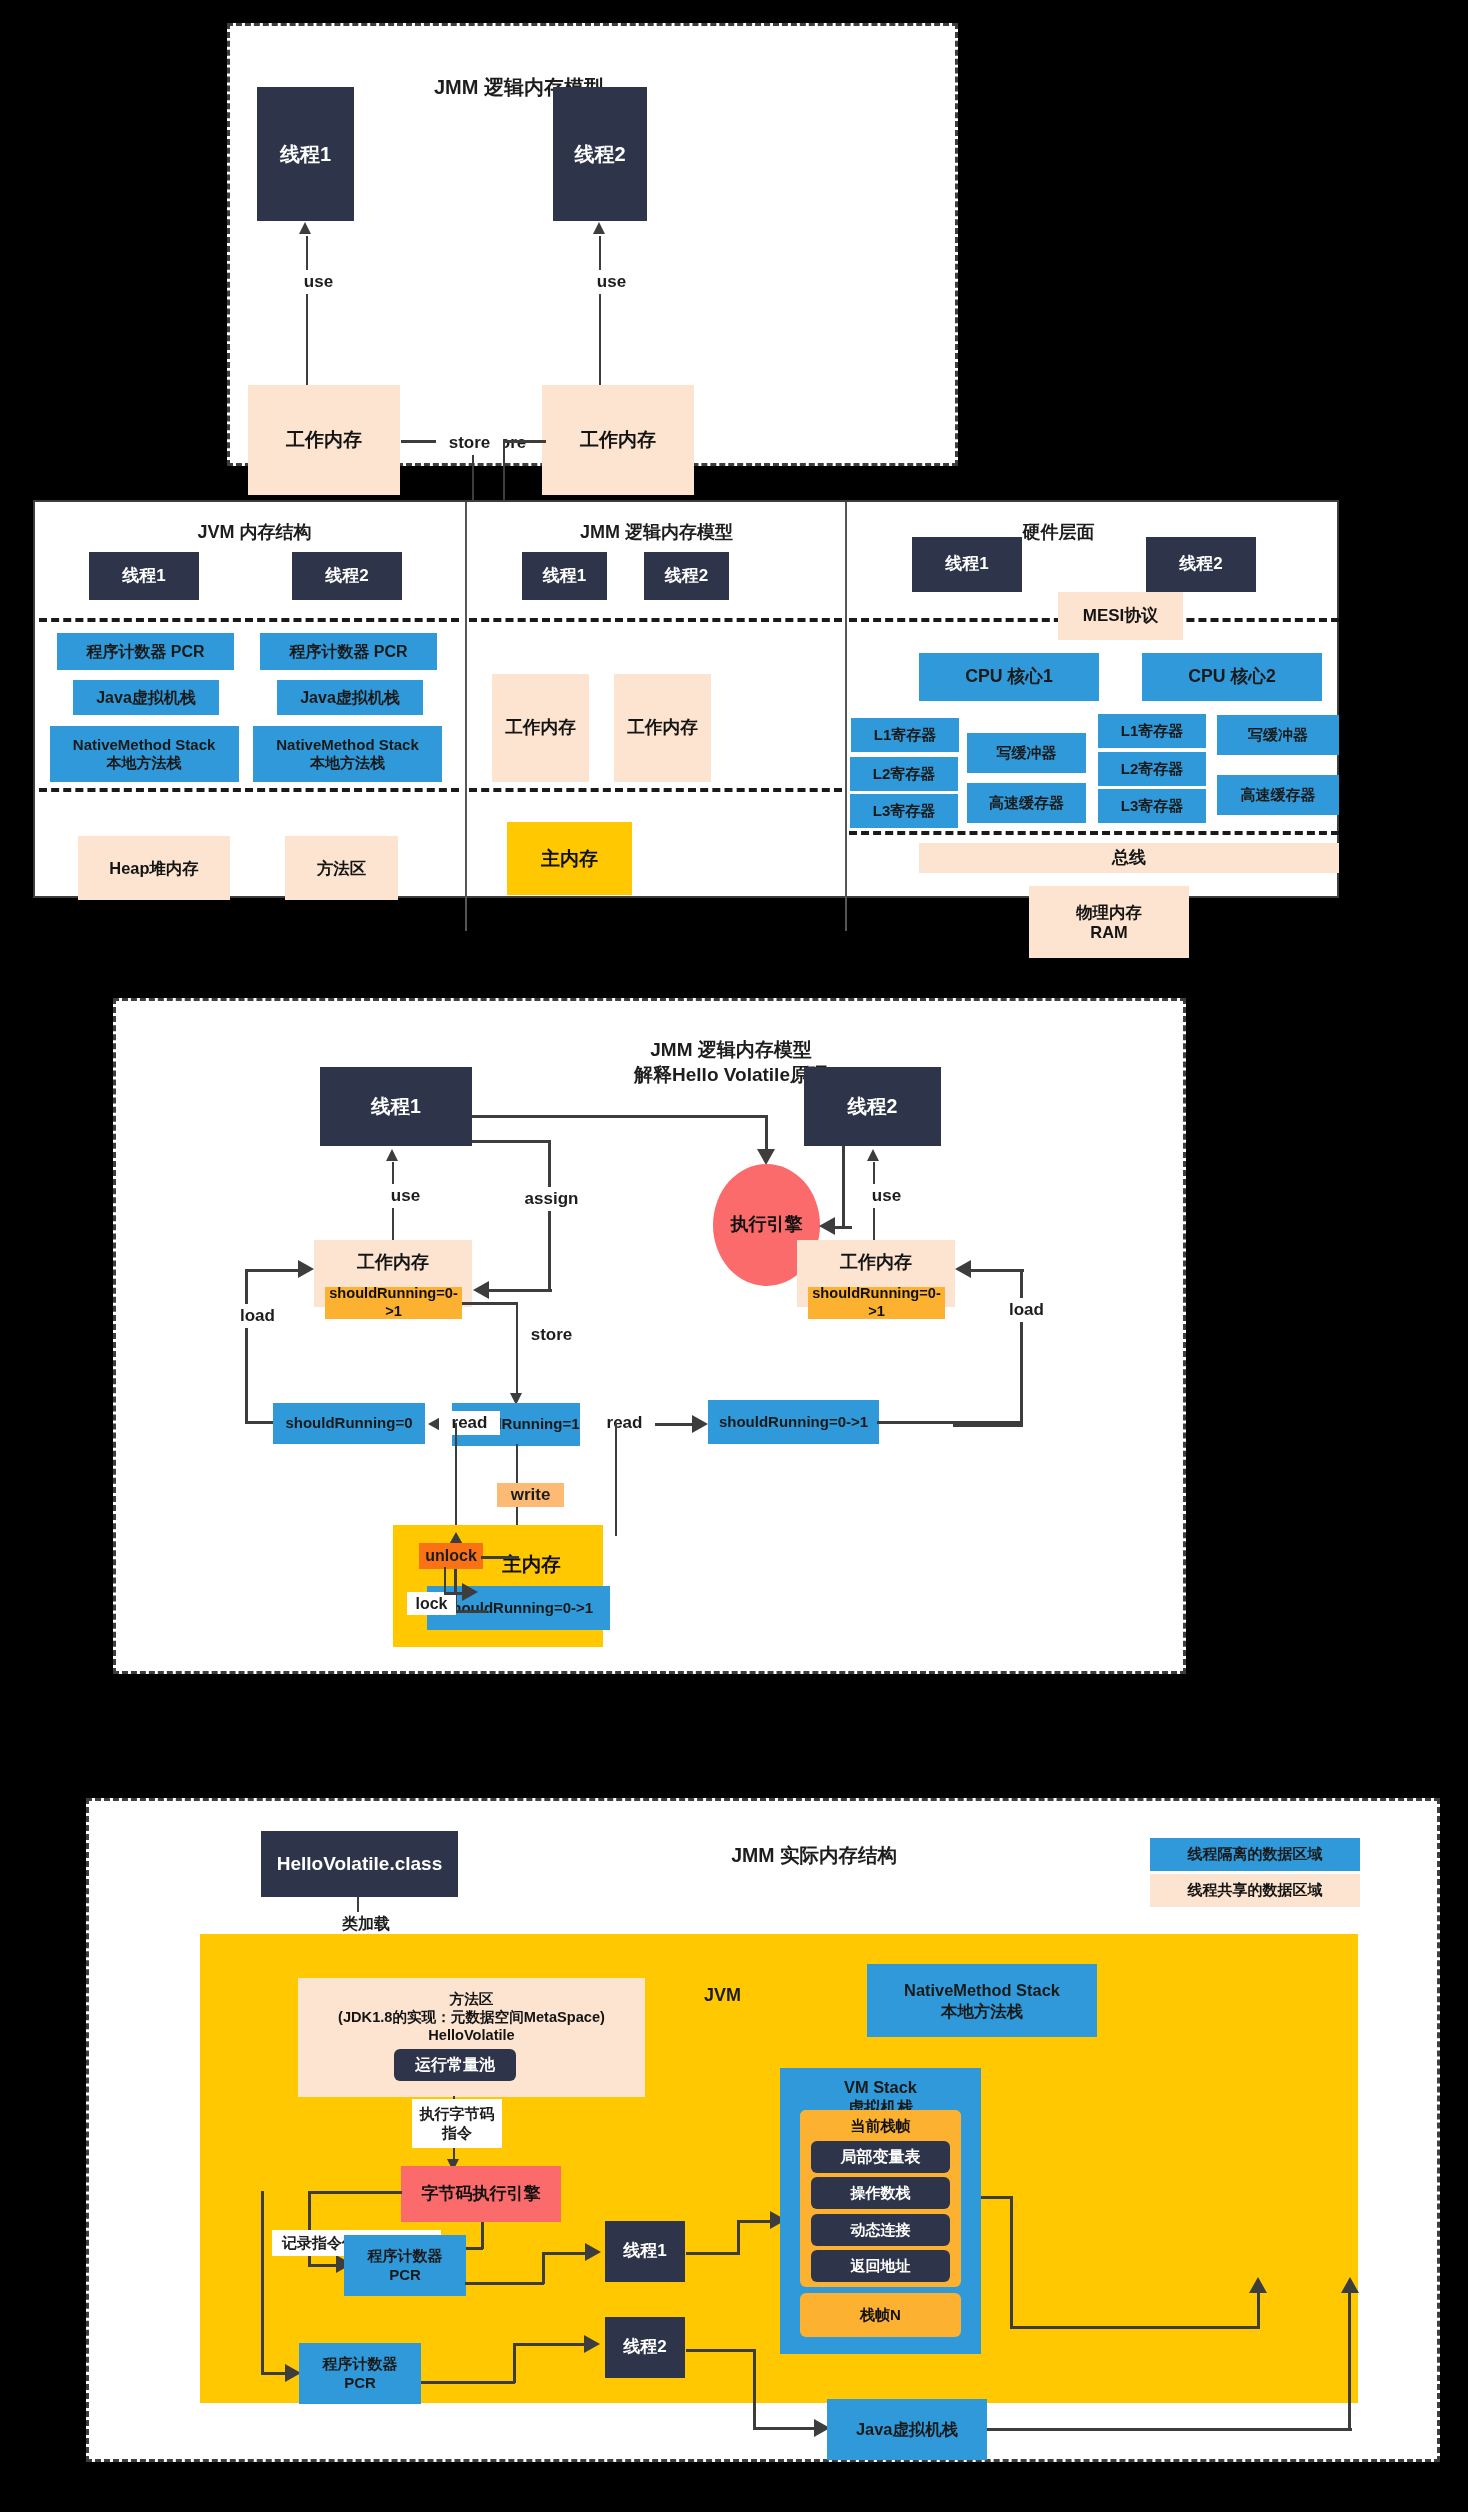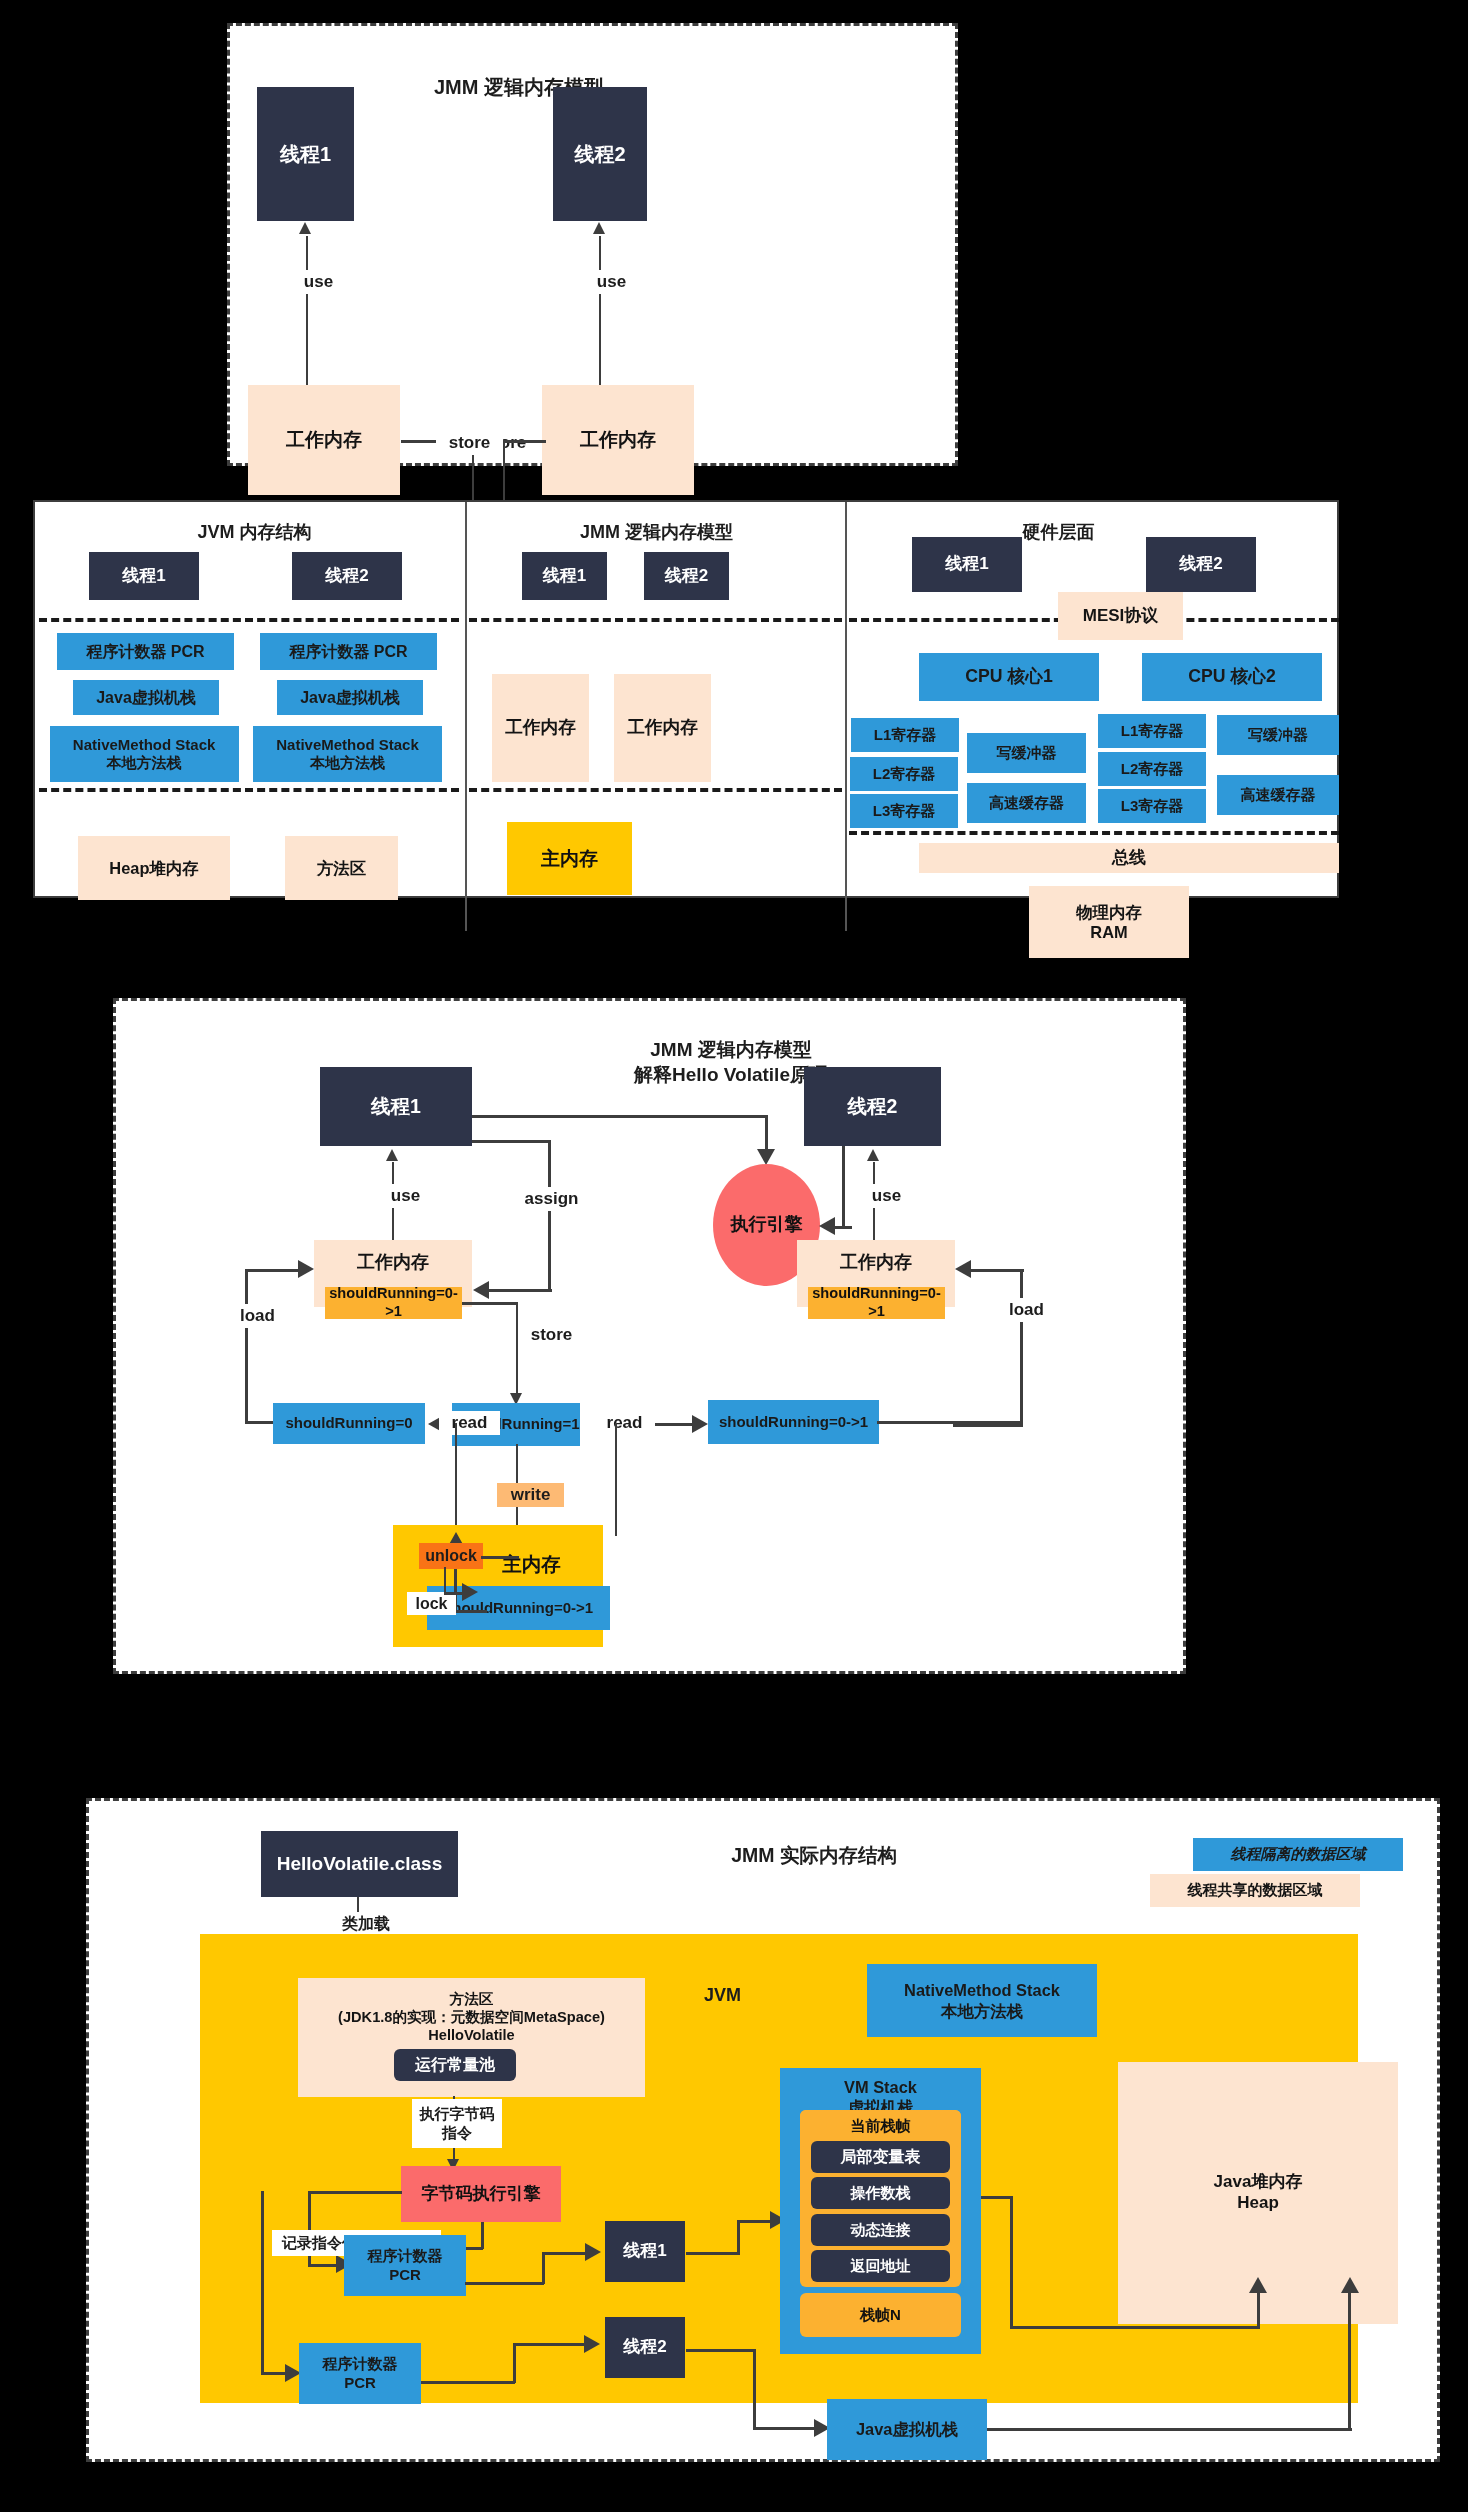--- a/index.html
+++ b/index.html
@@ -246,21 +246,21 @@
     <div class="arw arw-rt" style="left:346px;top:582px;"></div>
     <div class="hline" style="left:365px;top:555px;width:38px;"></div>
   </div>
 
   <div class="panel dashed" style="left:86px;top:1798px;width:1354px;height:664px;">
 
     <div class="node navy" style="left:172px;top:30px;width:197px;height:66px;font-size:19px;">HelloVolatile.class</div>
 
     <div class="node title" style="left:597px;top:41px;width:256px;height:28px;font-size:19.5px;">JMM 实际内存结构</div>
 
-    <div class="node blue" style="left:1104px;top:37px;width:210px;height:33px;font-size:15px;font-style:italic;">线程隔离的数据区域</div>
+    <div class="node blue" style="left:1061px;top:37px;width:210px;height:33px;font-size:15px;">线程隔离的数据区域</div>
     <div class="node peach" style="left:1061px;top:73px;width:210px;height:33px;font-size:15px;">线程共享的数据区域</div>
 
     <div class="vline-t" style="left:268px;top:96px;height:79px;"></div>
     <div class="arw arw-dn-s" style="left:262px;top:172px;"></div>
     <div class="node plain" style="left:239px;top:111px;width:76px;height:24px;font-size:16px;background:#fff;">类加载</div>
 
     <div class="node yellow" style="left:111px;top:133px;width:1158px;height:469px;font-size:0;"></div>
     <div class="node plain" style="left:597px;top:181px;width:73px;height:27px;font-size:18px;background:transparent;">JVM</div>
 
     <div class="node peach" style="left:209px;top:177px;width:347px;height:119px;font-size:14.6px;white-space:pre-line;align-items:flex-start;padding-top:13.4px;">方法区
@@ -331,22 +331,20 @@
     <div class="node navy round" style="left:722px;top:376px;width:139px;height:32px;font-size:15px;z-index:3;">操作数栈</div>
     <div class="node navy round" style="left:722px;top:413px;width:139px;height:32px;font-size:15px;z-index:3;">动态连接</div>
     <div class="node navy round" style="left:722px;top:449px;width:139px;height:32px;font-size:15px;z-index:3;">返回地址</div>
 
     <div class="node amber round" style="left:711px;top:492px;width:161px;height:44px;font-size:15px;z-index:3;">栈帧N</div>
 
     <div class="node blue" style="left:691px;top:481px;width:201px;height:72px;font-size:0;z-index:0;"></div>
 
     <div class="node blue" style="left:738px;top:598px;width:160px;height:61px;font-size:16.4px;">Java虚拟机栈</div>
 
-    <div class="node peach" style="left:1029px;top:261px;width:280px;height:262px;font-size:17px;white-space:pre-line;align-items:flex-start;padding-top:110px;">Java堆内存
-Heap</div>
 
     <div class="hline" style="left:892px;top:395px;width:30px;"></div>
     <div class="vline" style="left:921px;top:395px;height:133px;"></div>
     <div class="hline" style="left:921px;top:525px;width:250px;"></div>
     <div class="vline" style="left:1168px;top:492px;height:35px;"></div>
     <div class="arw arw-up" style="left:1160px;top:476px;"></div>
 
     <div class="hline" style="left:898px;top:627px;width:365px;"></div>
     <div class="vline" style="left:1259px;top:492px;height:137px;"></div>
     <div class="arw arw-up" style="left:1252px;top:476px;"></div>

